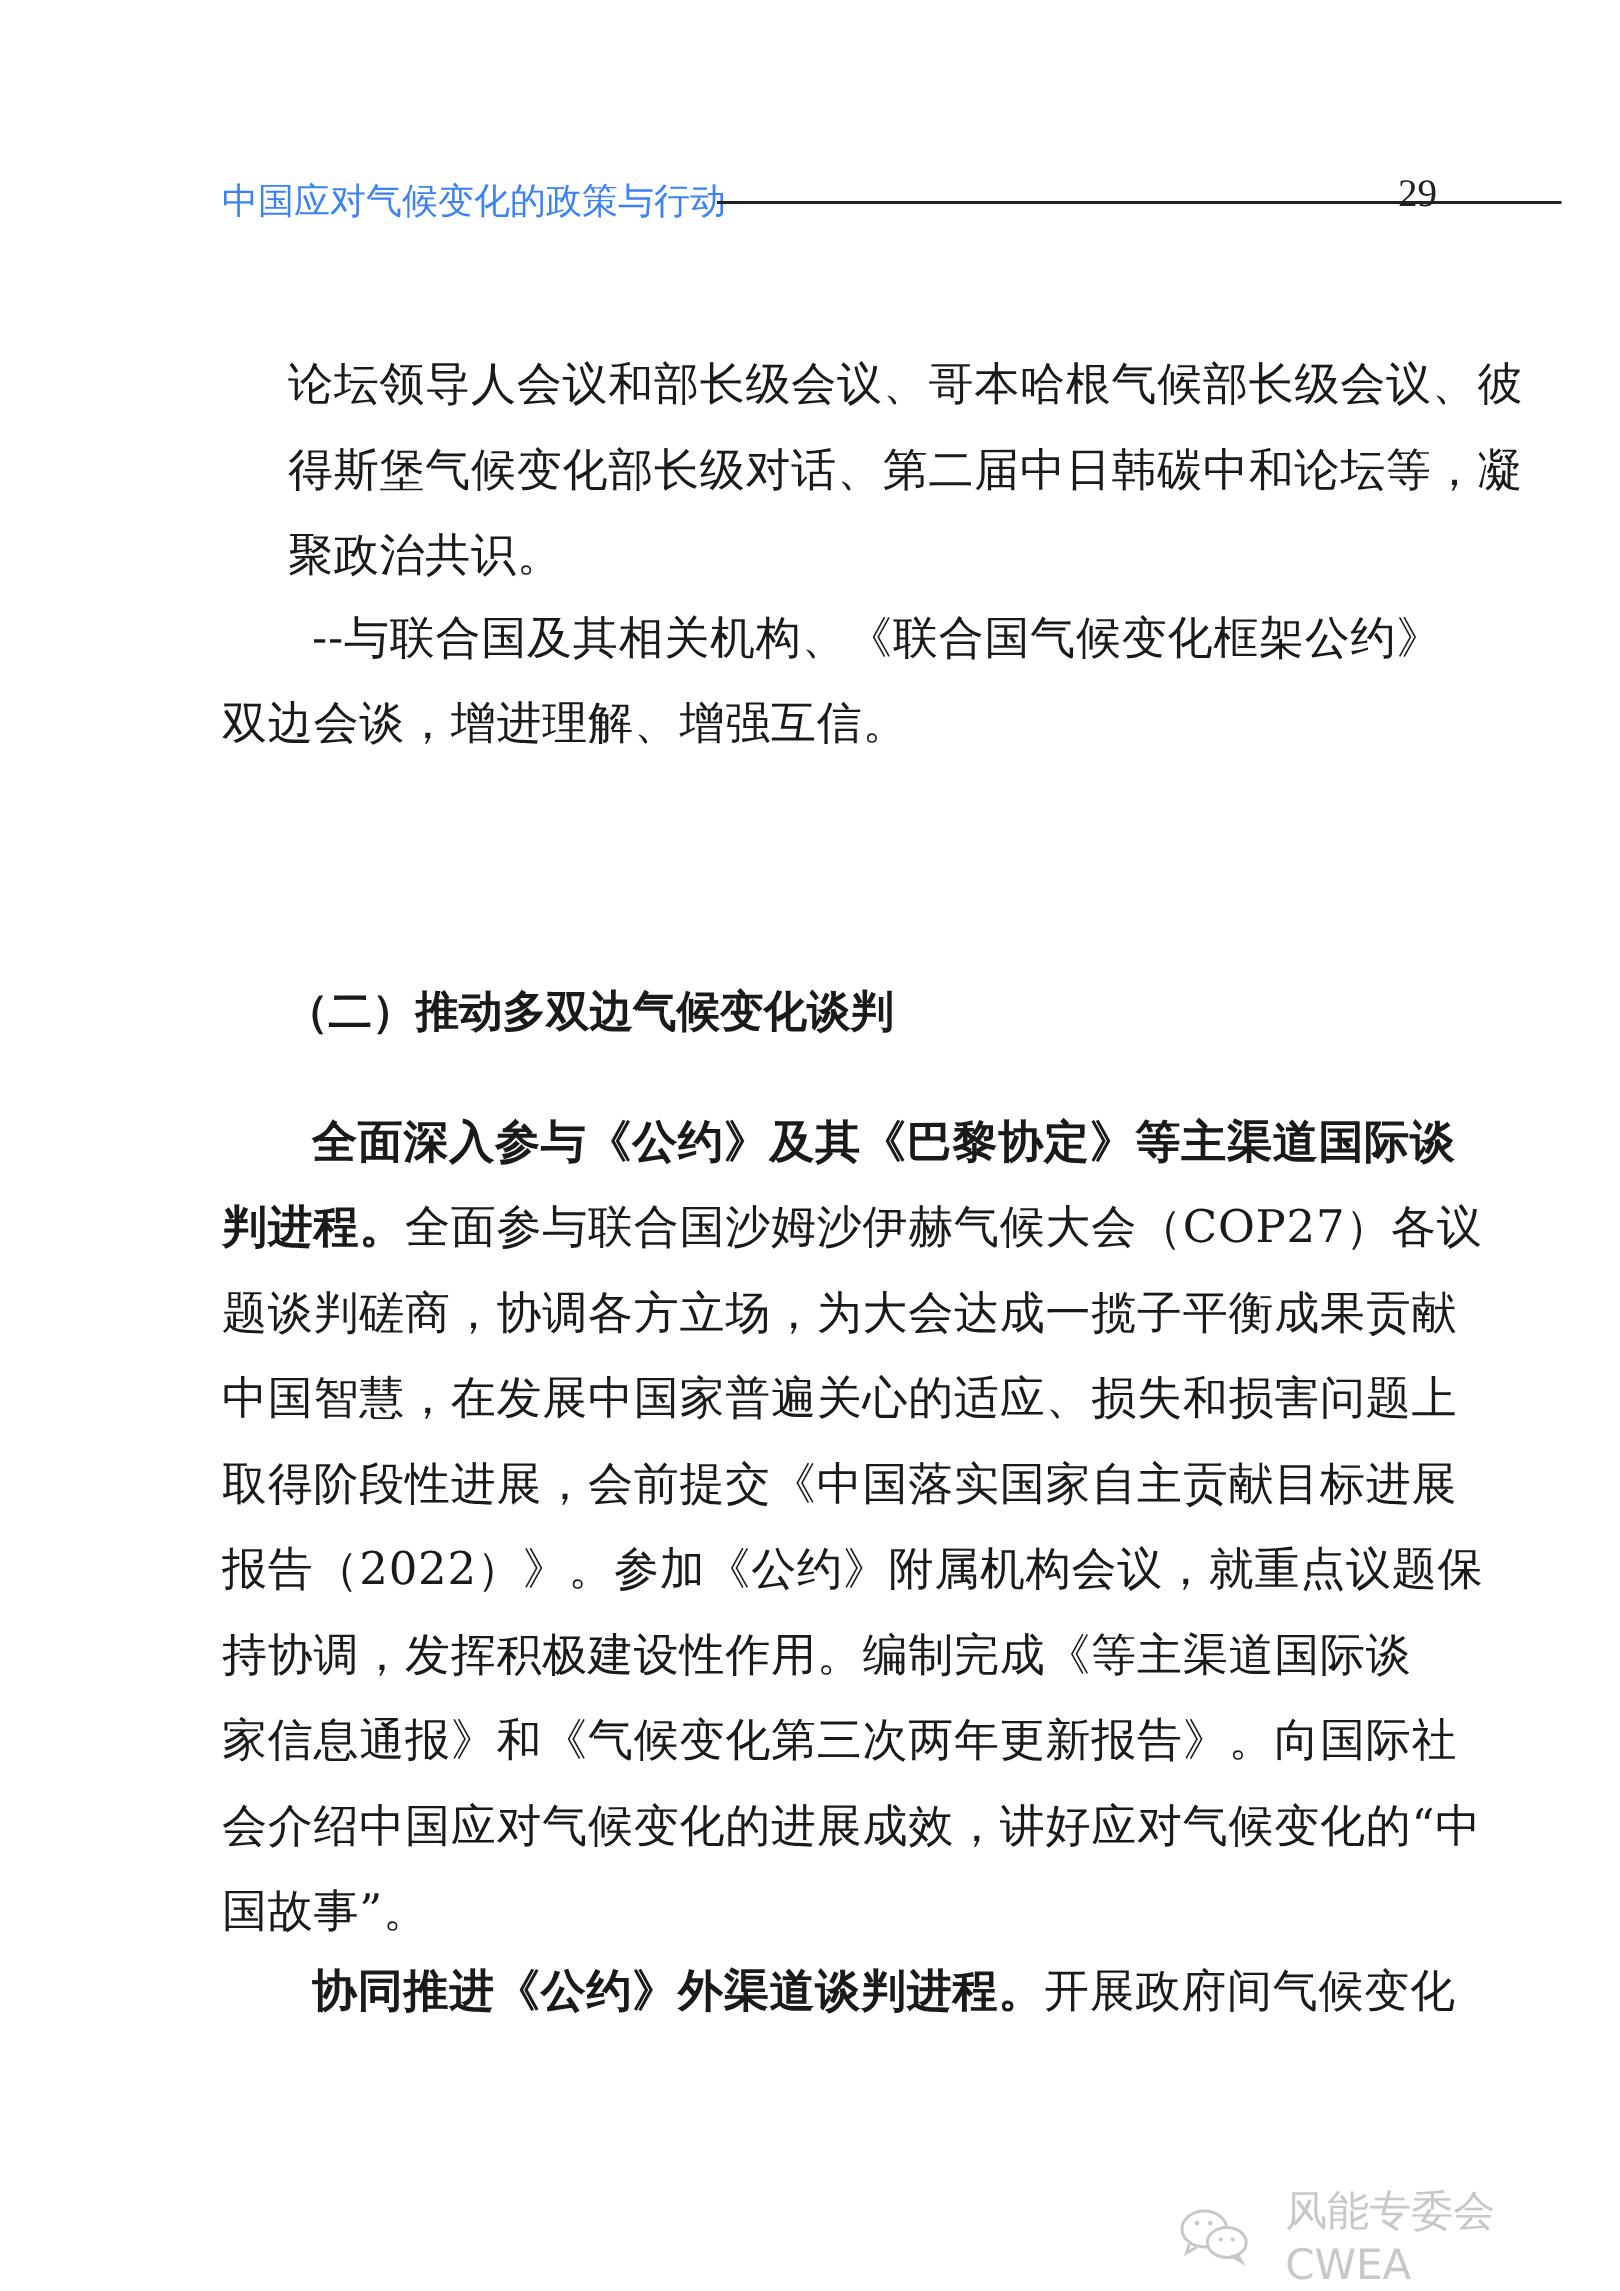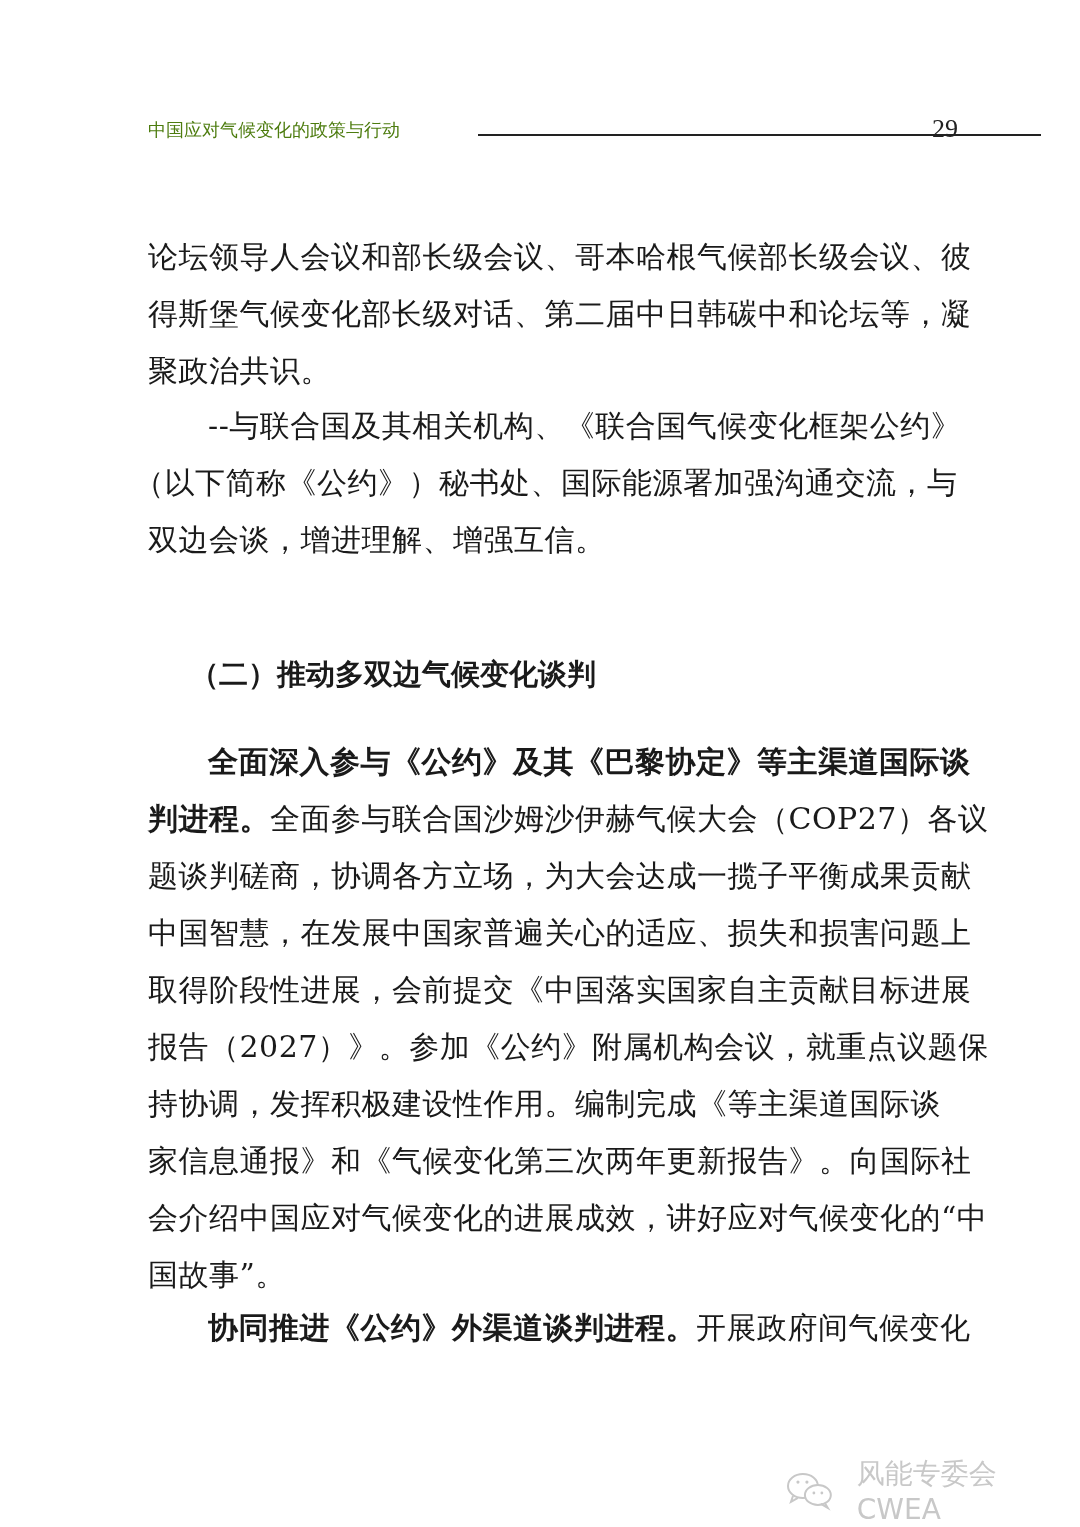--- a/index.html
+++ b/index.html
@@ -5,21 +5,21 @@
   html, body { margin:0; padding:0; }
   body {
     width:1080px; height:1527px; background:#ffffff; position:relative; overflow:hidden;
     font-family: "DejaVu Serif", "Liberation Serif", serif; color:#1a1a1a;
   }
   .header {
     position:absolute; left:148px; top:112px; width:810px; height:40px;
   }
   .header-title {
     position:absolute; left:0; top:6px; font-family:"DejaVu Sans","Liberation Sans",sans-serif;
-    font-size:18px; color:#4d7c0f; letter-spacing:0px;
+    font-size:24px; color:#3b82f6; letter-spacing:0px;
   }
   .header-rule {
     position:absolute; left:330px; top:22px; width:563px; height:2px; background:#222;
   }
   .header-page {
     position:absolute; right:0; top:2px; font-family:"Liberation Serif","DejaVu Serif",serif;
     font-size:26px; color:#222;
   }
   .body-text {
     position:absolute; left:148px; width:790px; font-size:30px; line-height:57px;
@@ -40,41 +40,40 @@
 </style>
 </head>
 <body>
 
 <div class="header">
   <span class="header-title">中国应对气候变化的政策与行动</span>
   <div class="header-rule"></div>
   <span class="header-page">29</span>
 </div>
 
-<div class="body-text" style="top:228px;">
+<div class="body-text" style="top:228px;margin-left:44px;">
   <span class="line">论坛领导人会议和部长级会议、哥本哈根气候部长级会议、彼</span>
   <span class="line">得斯堡气候变化部长级对话、第二届中日韩碳中和论坛等，凝</span>
   <span class="line">聚政治共识。</span>
 </div>
 
 <div class="body-text" style="top:397px;">
   <span class="line indent">--与联合国及其相关机构、《联合国气候变化框架公约》</span>
-  <span class="line" style="margin-left:-14px;">（以下简称《公约》）秘书处、国际能源署加强沟通交流，与</span>
   <span class="line">双边会谈，增进理解、增强互信。</span>
 </div>
 
 <div class="section-heading">（二）推动多双边气候变化谈判</div>
 
 <div class="body-text" style="top:733px;">
   <span class="line indent bold">全面深入参与《公约》及其《巴黎协定》等主渠道国际谈</span>
   <span class="line"><b>判进程。</b><span>全面参与联合国沙姆沙伊赫气候大会（COP27）各议</span></span>
   <span class="line">题谈判磋商，协调各方立场，为大会达成一揽子平衡成果贡献</span>
   <span class="line">中国智慧，在发展中国家普遍关心的适应、损失和损害问题上</span>
   <span class="line">取得阶段性进展，会前提交《中国落实国家自主贡献目标进展</span>
-  <span class="line">报告（2027）》。参加《公约》附属机构会议，就重点议题保</span>
+  <span class="line">报告（2022）》。参加《公约》附属机构会议，就重点议题保</span>
   <span class="line">持协调，发挥积极建设性作用。编制完成《等主渠道国际谈</span>
   <span class="line">家信息通报》和《气候变化第三次两年更新报告》。向国际社</span>
   <span class="line">会介绍中国应对气候变化的进展成效，讲好应对气候变化的“中</span>
   <span class="line">国故事”。</span>
 </div>
 
 <div class="body-text" style="top:1299px;">
   <span class="line indent"><b>协同推进《公约》外渠道谈判进程。</b><span>开展政府间气候变化</span></span>
 </div>
 

